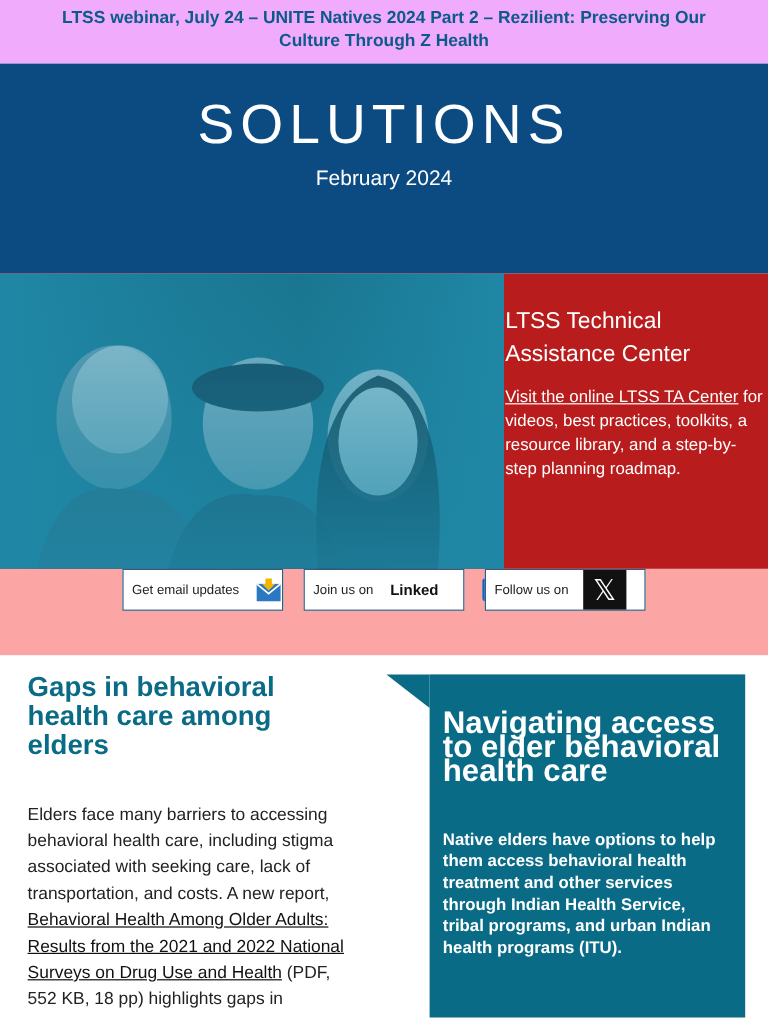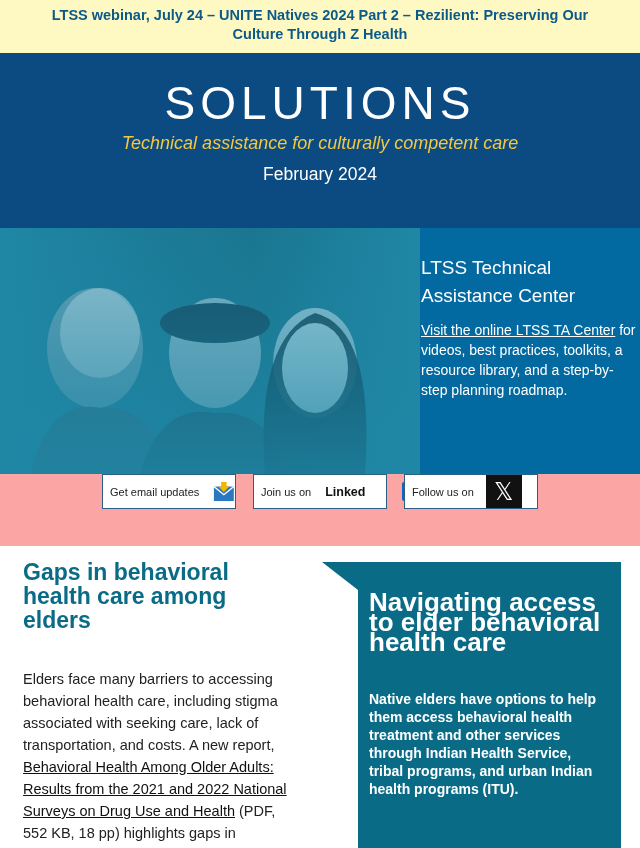--- a/index.html
+++ b/index.html
@@ -1,36 +1,36 @@
 <!DOCTYPE html>
 <html><head>
 <meta charset="utf-8">
 <style>
   * { box-sizing: border-box; margin: 0; padding: 0; }
   html, body { width: 640px; height: 848px; overflow: hidden; background: #ffffff; }
   body { font-family: "Liberation Sans", "DejaVu Sans", sans-serif; color: #222; }
 
   .banner {
-    height: 53px; background: #fef9c3; color: #0b5a8a;
+    height: 53px; background: #f0abfc; color: #0b5a8a;
     font-weight: bold; font-size: 14.5px; line-height: 19px;
     text-align: center; padding: 6px 20px 0;
   }
   .banner span { display: block; }
 
   .masthead {
     height: 175px; background: #0b4b82; color: #fff; text-align: center;
     padding-top: 22px;
   }
   .masthead .kicker { font-size: 18.5px; line-height: 24px; }
   .masthead .title { font-size: 46px; letter-spacing: 5px; line-height: 52px; margin-top: 2px; font-weight: normal; }
   .masthead .tagline { font-size: 18px; font-style: italic; color: #f3c843; line-height: 24px; margin-top: 2px; }
   .masthead .date { font-size: 17.5px; line-height: 22px; margin-top: 8px; }
 
   .hero {
-    height: 246px; background: #0369a1; display: flex; position: relative; overflow: hidden;
+    height: 246px; background: #b91c1c; display: flex; position: relative; overflow: hidden;
   }
   .hero-photo {
     width: 420px; height: 246px; position: relative;
     background: linear-gradient(90deg, #1f87a5 0%, #1c7c98 35%, #1a7690 60%, #1f87a5 100%);
   }
   .hero-photo svg { position: absolute; left: 0; top: 0; }
   .hero-text { width: 220px; color: #fff; padding: 26px 0 0 1px; }
   .hero-text h2 { font-size: 19px; font-weight: normal; line-height: 28px; margin-bottom: 10px; }
   .hero-text p { font-size: 14px; line-height: 20px; }
   .hero-text a { color: #fff; text-decoration: underline; }
@@ -70,21 +70,20 @@
 </head>
 <body>
 
 <div class="banner">
   <span>LTSS webinar, July 24 – UNITE Natives 2024 Part 2 – Rezilient: Preserving Our</span>
   <span>Culture Through Z Health</span>
 </div>
 
 <div class="masthead">
   <div class="title">SOLUTIONS</div>
-  <div class="tagline">Technical assistance for culturally competent care</div>
   <div class="date">February 2024</div>
 </div>
 
 <div class="hero">
   <div class="hero-photo">
     <svg width="420" height="246" viewBox="0 0 420 246">
       <defs>
         <radialGradient id="g1" cx="50%" cy="40%" r="60%">
           <stop offset="0%" stop-color="#7fb9cc"></stop>
           <stop offset="100%" stop-color="#1f87a5" stop-opacity="0"></stop>

